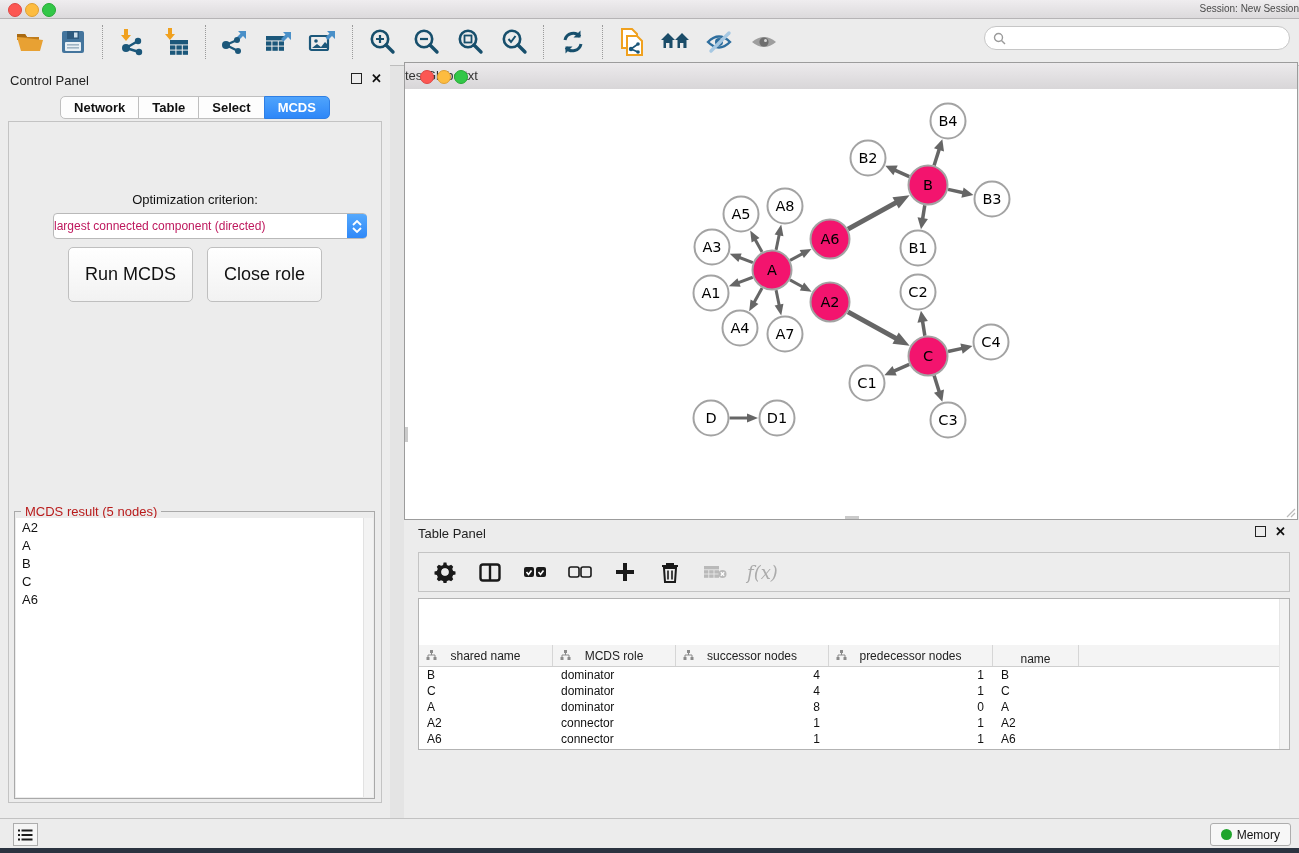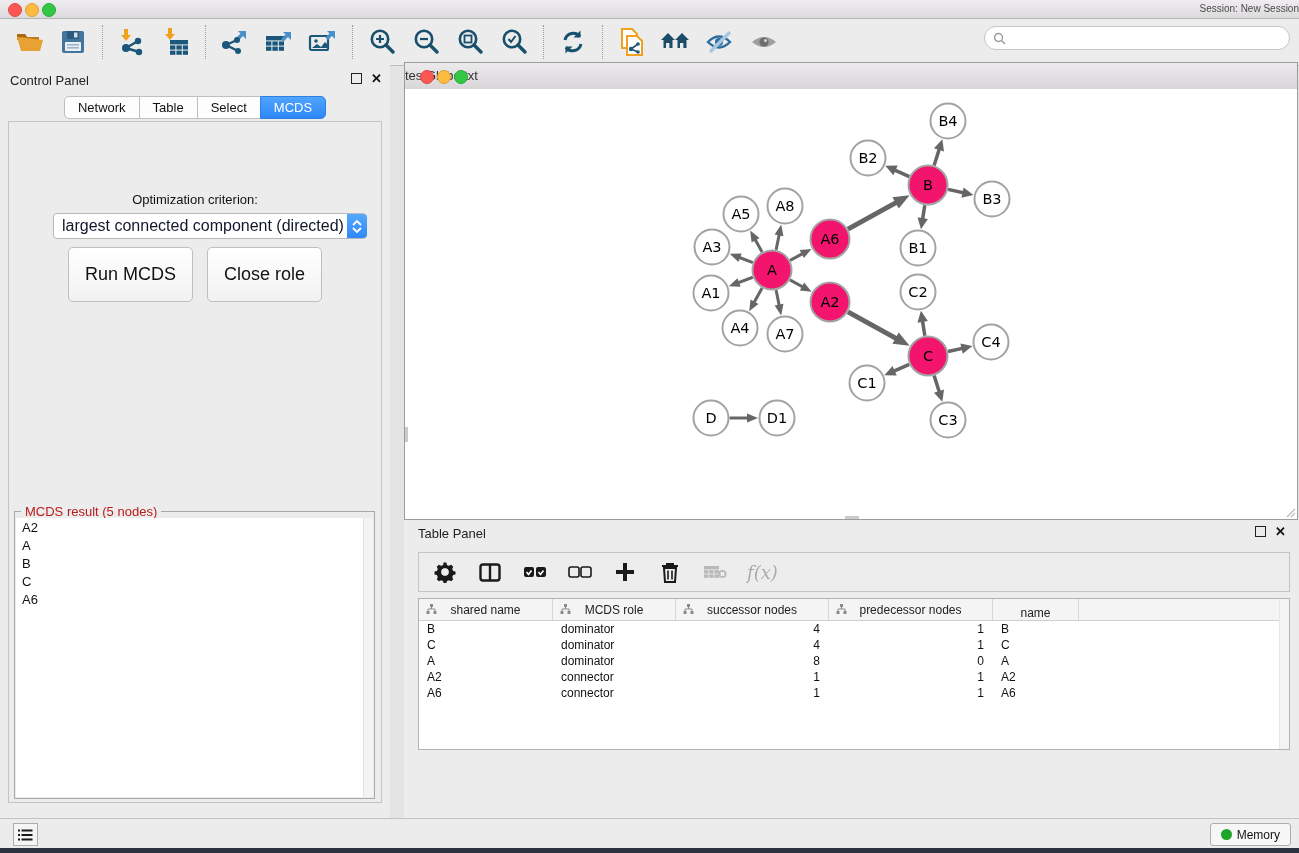--- a/index.html
+++ b/index.html
@@ -30,28 +30,28 @@
   .panel-title{font-size:13px;color:#222;}
   .float-icon{display:inline-block;width:9px;height:9px;border:1.5px solid #222;}
   .close-icon{font-size:13px;font-weight:bold;color:#111;line-height:9px;}
   
   .control-panel{position:absolute;left:0;top:65px;width:390px;height:753px;background:#ECECEC;}
   .cp-header{position:absolute;left:10px;top:8px;}
   .cp-icons{position:absolute;right:8px;top:8px;display:flex;gap:9px;align-items:center;}
   .cp-box{position:absolute;left:8px;top:56px;right:8px;bottom:15px;border:1px solid #C3C3C3;}
   .seg-tabs{position:absolute;top:31px;left:0;right:0;display:flex;justify-content:center;z-index:3;}
   .seg-btn{background:#FDFDFD;border:1px solid #BFBFBF;font-size:13px;color:#111;
-    padding:3px 13px;margin-left:-1px;cursor:default;font-family:"Liberation Sans",sans-serif;}
+    padding:3px 13px;margin-left:-1px;cursor:default;font-family:"Liberation Sans",sans-serif;font-weight:bold;}
   .seg-btn:first-child{border-radius:5px 0 0 5px;margin-left:0;}
   .seg-btn:last-child{border-radius:0 5px 5px 0;}
   .seg-btn.active{background:linear-gradient(#4FA4FC,#2E87F8);color:#fff;border-color:#2F7FE4;}
   .opt-label{position:absolute;top:70px;left:0;right:0;text-align:center;font-size:13px;color:#111;}
   .dropdown{position:absolute;left:44px;top:91px;width:312px;height:24px;background:#fff;
     border:1px solid #B9B9B9;border-radius:4px;display:flex;align-items:center;}
-  .dropdown .dd-text{flex:1;font-size:16px;color:#0f172a;padding-left:8px;white-space:nowrap;}
+  .dropdown .dd-text{flex:1;font-size:12px;color:#be185d;padding-left:0;white-space:nowrap;}
   .dd-stepper{width:20px;height:24px;border-radius:0 4px 4px 0;margin-right:-1px;
     background:linear-gradient(#55A9FD,#2F88F8);display:flex;flex-direction:column;
     align-items:center;justify-content:center;gap:1px;}
   .dd-stepper svg{display:block;}
   .cp-buttons{position:absolute;top:125px;left:0;right:0;display:flex;justify-content:center;gap:14px;}
   .mac-btn{background:linear-gradient(#FFFFFF,#F2F2F2);border:1px solid #BFBFBF;border-radius:5px;
     font-size:18px;color:#111;padding:16px 16px;font-family:"Liberation Sans",sans-serif;cursor:default;}
   .result-group{position:absolute;left:5px;right:6px;top:389px;bottom:3px;border:1px solid #A9A9A9;}
   .result-title{position:absolute;top:-8px;left:6px;background:#ECECEC;padding:0 4px;font-size:13px;color:#b91c1c;}
   .result-list{position:absolute;left:1px;right:1px;top:6px;bottom:1px;background:#fff;overflow:hidden;}
@@ -73,21 +73,21 @@
   
   .table-panel{position:absolute;left:404px;top:520px;width:895px;height:298px;background:#ECECEC;}
   .tp-header{position:absolute;left:14px;top:6px;}
   .tp-icons{position:absolute;right:13px;top:6px;display:flex;gap:9px;align-items:center;}
   .tp-toolbar{position:absolute;left:14px;right:9px;top:32px;height:40px;background:#EDEDED;
     border:1px solid #C4C4C4;display:flex;align-items:center;gap:19px;padding-left:13px;box-sizing:border-box;}
   .tp-btn{width:26px;height:26px;display:flex;align-items:center;justify-content:center;}
   .fx{font-family:"DejaVu Serif",serif;font-style:italic;font-size:18px;color:#ABABAB;}
   .data-table{position:absolute;left:14px;right:9px;top:78px;bottom:68px;background:#fff;
     border:1px solid #B3B3B3;overflow:hidden;}
-  .dt-headrow{display:flex;height:21px;background:#F4F4F4;border-bottom:1px solid #CFCFCF;}
+  .dt-headrow{display:flex;height:21px;background:#F4F4F4;border-bottom:1px solid #CFCFCF;margin-top:46px;}
   .dt-hcell{position:relative;border-right:1px solid #D6D6D6;display:flex;align-items:center;
     justify-content:center;font-size:12px;color:#222;box-sizing:border-box;}
   .dt-hcell .hicon{position:absolute;left:7px;top:5px;}
   .dt-row{display:flex;height:16px;align-items:center;}
   .dt-cell{font-size:12px;color:#111;box-sizing:border-box;padding:0 8px;white-space:nowrap;
     overflow:hidden;}
   .dt-cell.num{text-align:right;padding-right:9px;}
   .tp-tabs{position:absolute;left:0;right:0;bottom:37px;display:flex;justify-content:center;}
   
   .statusbar{position:absolute;left:0;right:0;top:818px;height:30px;background:#ECECEC;

